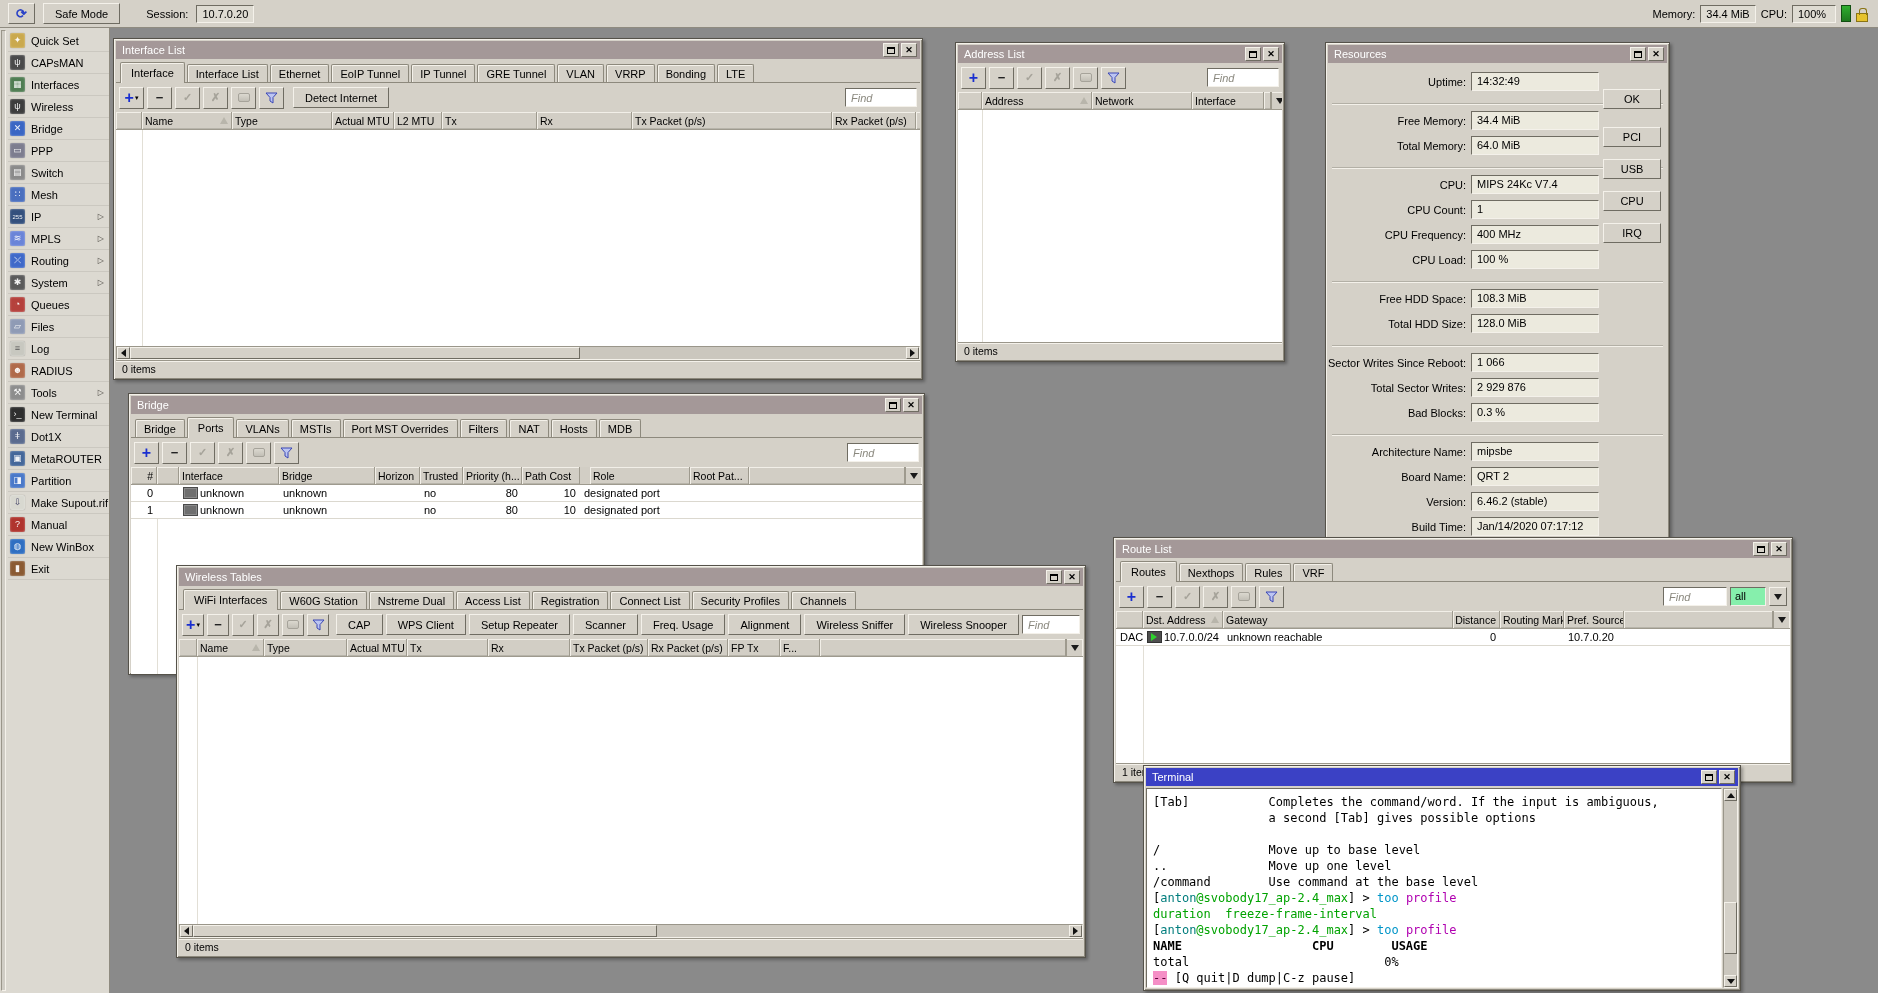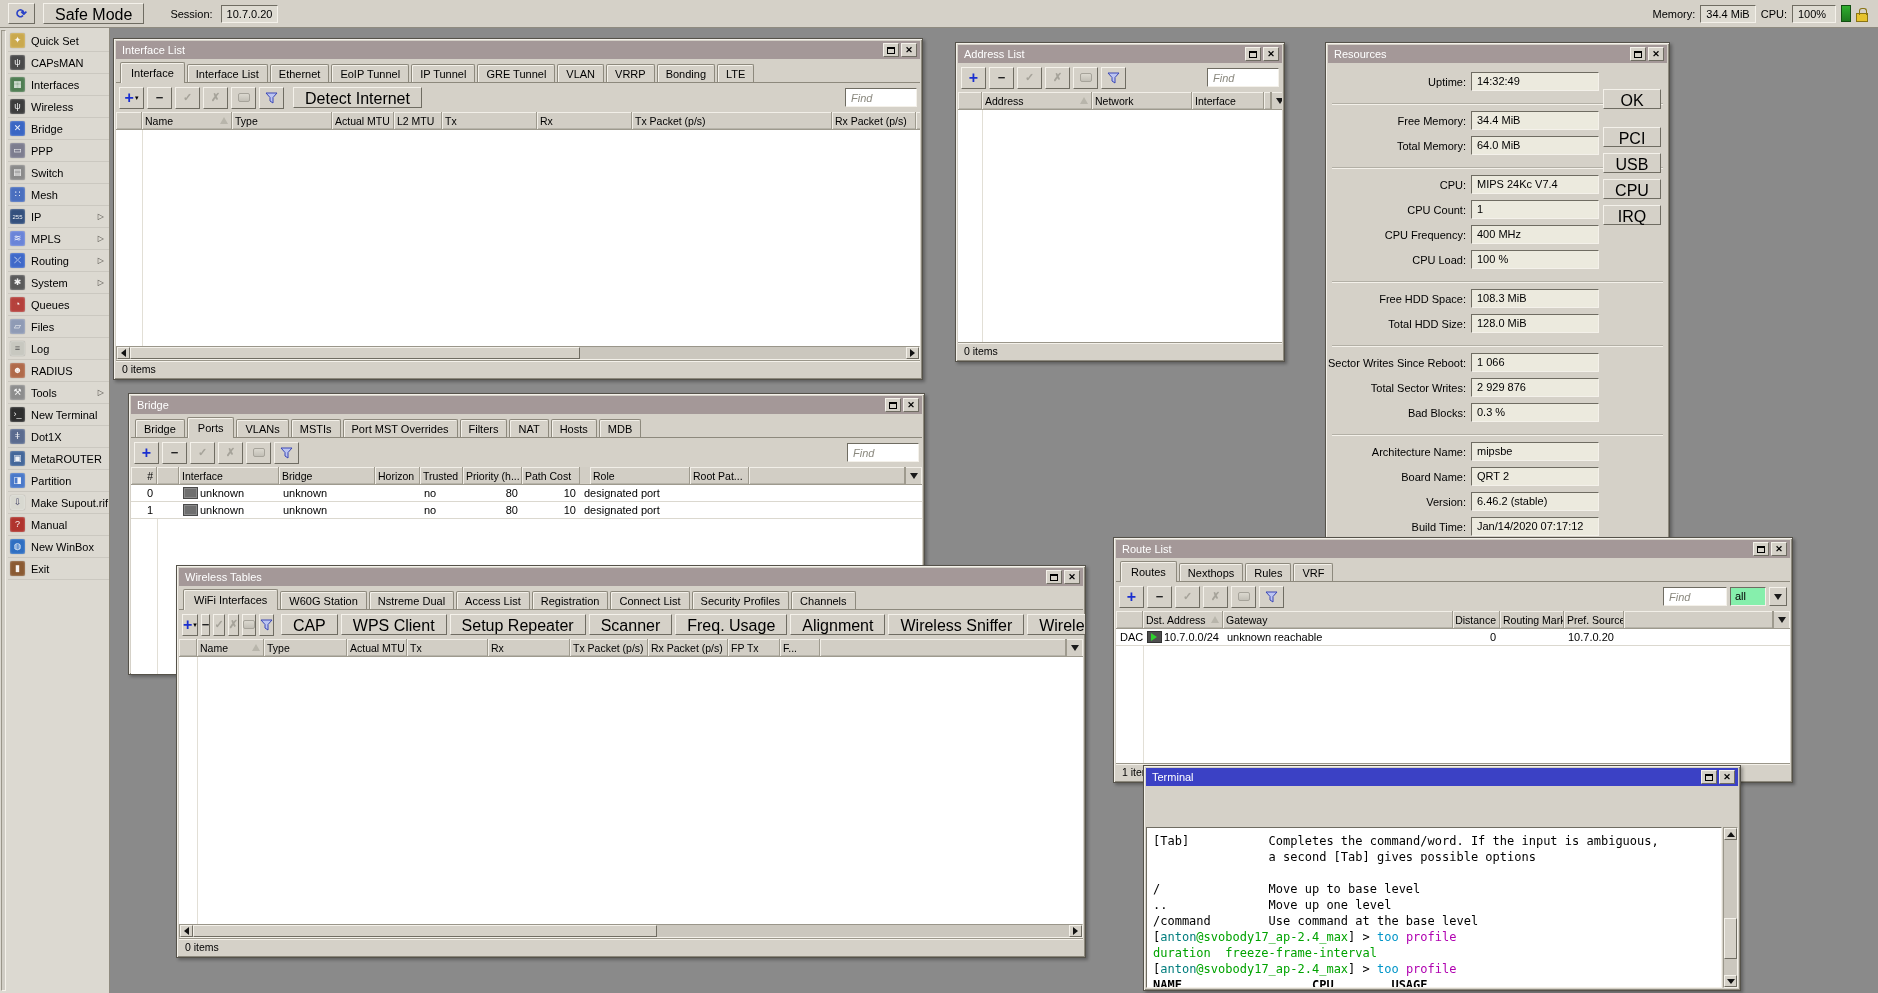--- a/index.html
+++ b/index.html
@@ -4,21 +4,21 @@
 <style>
 *{margin:0;padding:0;box-sizing:border-box;}
 html,body{width:1878px;height:993px;overflow:hidden;}
 body{font-family:"Liberation Sans",sans-serif;font-size:11px;color:#000;background:#8a8a8a;position:relative;}
 button{font-family:inherit;cursor:default;}
 input{font-family:inherit;}
 
 
 #topbar{position:absolute;left:0;top:0;width:1878px;height:28px;background:#d5d1c8;border-bottom:1px solid #8f8b80;display:flex;align-items:center;padding:0 8px;gap:8px;z-index:50;}
 .rbtn{width:27px;height:21px;background:#d5d1c8;border:1px solid;border-color:#f4f1ea #6f6c62 #6f6c62 #f4f1ea;color:#2b43c7;font-weight:bold;font-size:13px;line-height:1;}
-.pushbtn{height:21px;padding:2px 11px;background:#d5d1c8;border:1px solid;border-color:#f4f1ea #6f6c62 #6f6c62 #f4f1ea;font-size:16px;white-space:nowrap;}
+.pushbtn{height:21px;padding:2px 11px;background:#d5d1c8;border:1px solid;border-color:#f4f1ea #6f6c62 #6f6c62 #f4f1ea;font-size:11px;white-space:nowrap;}
 .lbl{font-size:11px;white-space:nowrap;}
 .valbox{display:inline-block;min-width:44px;height:18px;padding:2px 5px;background:#dedbd2;border:1px solid;border-color:#6f6c62 #f4f1ea #f4f1ea #6f6c62;font-size:11px;line-height:12px;white-space:nowrap;}
 .tb-right{margin-left:auto;display:flex;align-items:center;gap:5px;}
 .gauge{width:10px;height:17px;background:linear-gradient(#2fae2f,#1f7a1f);border:1px solid #124f12;}
 .lock{width:12px;height:9px;background:#e6c32e;border:1px solid #8a7414;position:relative;margin-top:7px;margin-right:2px;}
 .lock::before{content:'';position:absolute;top:-6px;left:2px;width:6px;height:6px;border:1px solid #8a7414;border-bottom:none;border-radius:3px 3px 0 0;}
 
 
 #sidebar{position:absolute;left:0;top:28px;width:110px;bottom:0;background:#dcd9d1;border-right:1px solid #8f8b80;z-index:40;}
 #sidebar .gutter{position:absolute;left:1px;top:2px;bottom:2px;width:5px;background:#d0cdc5;border:1px solid;border-color:#9a968a #f4f1ea #f4f1ea #9a968a;}
@@ -82,21 +82,21 @@
 
 .status{height:17px;min-height:17px;font-size:10.5px;padding:2px 6px;border-top:1px solid #9a968a;box-shadow:inset 0 1px 0 #f4f1ea;margin:0 2px 2px;}
 
 
 #res-rows{padding-top:6px;}
 .res-row{height:25px;display:flex;align-items:center;}
 .res-label{width:140px;text-align:right;margin-right:5px;font-size:11px;white-space:nowrap;flex:none;}
 .res-val{width:128px;height:19px;background:#eceade;border:1px solid;border-color:#6f6c62 #f4f1ea #f4f1ea #6f6c62;padding:2px 5px;font-size:11px;white-space:nowrap;overflow:hidden;flex:none;}
 .res-sep{height:10px;border-bottom:1px solid #b3b0a6;box-shadow:0 1px 0 #f4f1ea;margin:0 6px 4px 6px;}
 #res-btns{position:absolute;top:26px;right:8px;width:58px;display:flex;flex-direction:column;}
-.resb{width:58px;height:20px;margin-bottom:6px;}
+.resb{width:58px;height:20px;margin-bottom:12px;}
 .resb:first-child{margin-bottom:18px;}
 
 
 .termwrap{flex:1;display:flex;margin:2px;overflow:hidden;}
 .termbody{flex:1;background:#fff;border:1px solid;border-color:#6f6c62 #f4f1ea #f4f1ea #6f6c62;overflow:hidden;padding:6px 6px;}
 #term-pre{font-family:"DejaVu Sans Mono","Liberation Mono",monospace;font-size:12px;}
 .tl{height:16px;white-space:pre;}
 .tl .k{color:#000;}
 .tl .t{color:#007d7d;}
 .tl .g{color:#00a300;}
@@ -108,21 +108,21 @@
 .vtrack{flex:1;position:relative;}
 .vthumb{position:absolute;left:0;right:0;background:#d5d1c8;border:1px solid;border-color:#f4f1ea #6f6c62 #6f6c62 #f4f1ea;}
 
 
 #w-if{left:113px;top:38px;width:810px;height:342px;z-index:1;}
 #w-ad{left:955px;top:42px;width:330px;height:320px;z-index:1;}
 #w-rs{left:1325px;top:42px;width:345px;height:500px;z-index:1;}
 #w-br{left:128px;top:393px;width:797px;height:282px;z-index:2;}
 #w-wl{left:136px;top:565px;width:910px;height:393px;z-index:3;margin-left:40px;}
 #w-rt{left:1113px;top:537px;width:680px;height:246px;z-index:4;}
-#w-tm{left:1143px;top:765px;width:598px;height:226px;z-index:5;gap:39px;}
+#w-tm{left:1143px;top:765px;width:598px;height:226px;z-index:5;}
 #w-rs .winbody{position:relative;flex:1;overflow:hidden;}
 </style>
 </head>
 <body>
 
 <div id="topbar">
   <button class="rbtn"><span>⟳</span></button>
   <button class="pushbtn">Safe Mode</button>
   <span class="lbl" style="margin-left:18px">Session:</span>
   <span class="valbox">10.7.0.20</span>

